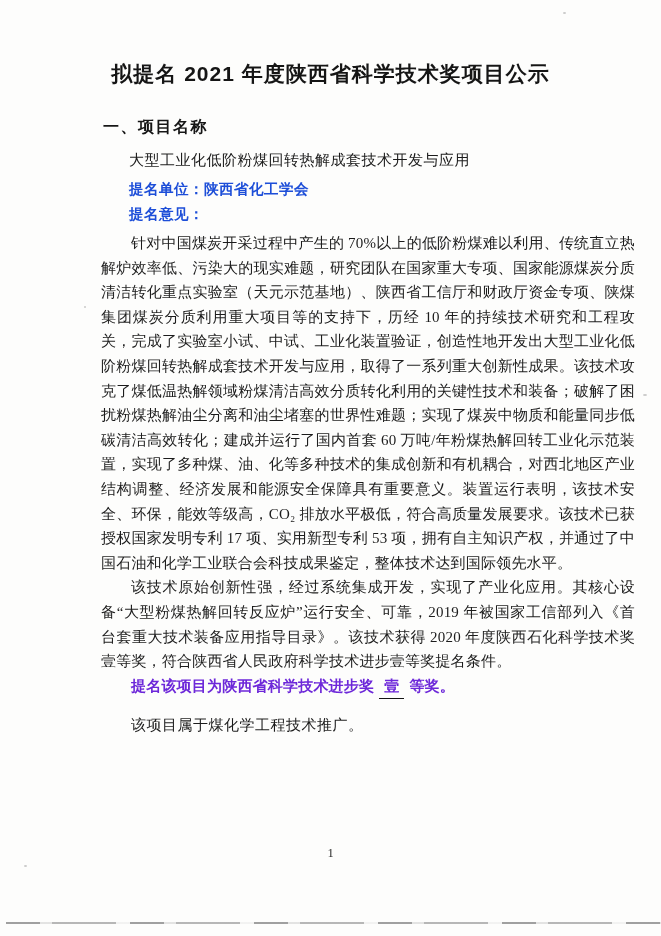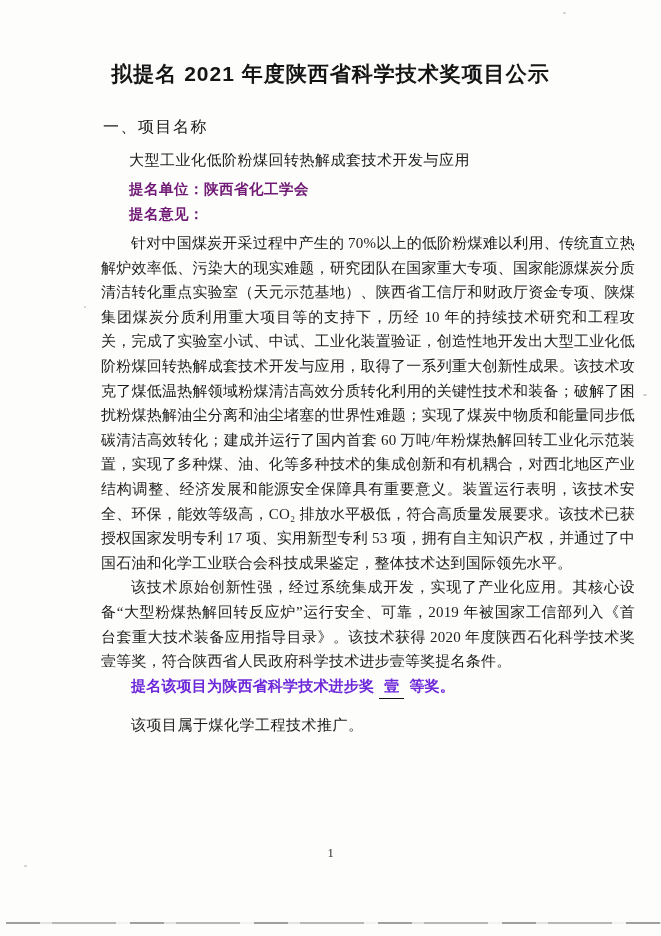--- a/index.html
+++ b/index.html
@@ -25,38 +25,38 @@
     font-size: 21px;
     font-weight: bold;
     letter-spacing: 1px;
     color: #151515;
   }
   .sec-heading {
     margin: 0;
     margin-left: 103px;
     font-family: "Liberation Sans", "DejaVu Sans", sans-serif;
     font-size: 16px;
-    font-weight: normal;
+    font-weight: bold;
     letter-spacing: 1.5px;
     color: #161616;
   }
   .sec-heading.h1 { margin-top: 29px; }
   .sec-heading.h2 { margin-top: 15px; }
   .sec-heading.h3 { margin-top: 9px; }
   .project-name {
     margin: 13px 0 0 129px;
     font-size: 15px;
     letter-spacing: 0.5px;
   }
   .sub-bold {
     margin: 0 0 0 129px;
     font-size: 14.5px;
     font-weight: bold;
     letter-spacing: 0.5px;
-    color: #701a75;
+    color: #1d4ed8;
   }
   .sub-bold.nominator { margin-top: 10px; }
   .sub-bold.opinion-label { margin-top: 6px; }
   .body-para {
     margin: 0 0 0 101px;
     width: 534px;
     font-size: 15px;
     line-height: 24.6px;
     text-align: justify;
     text-indent: 2em;

